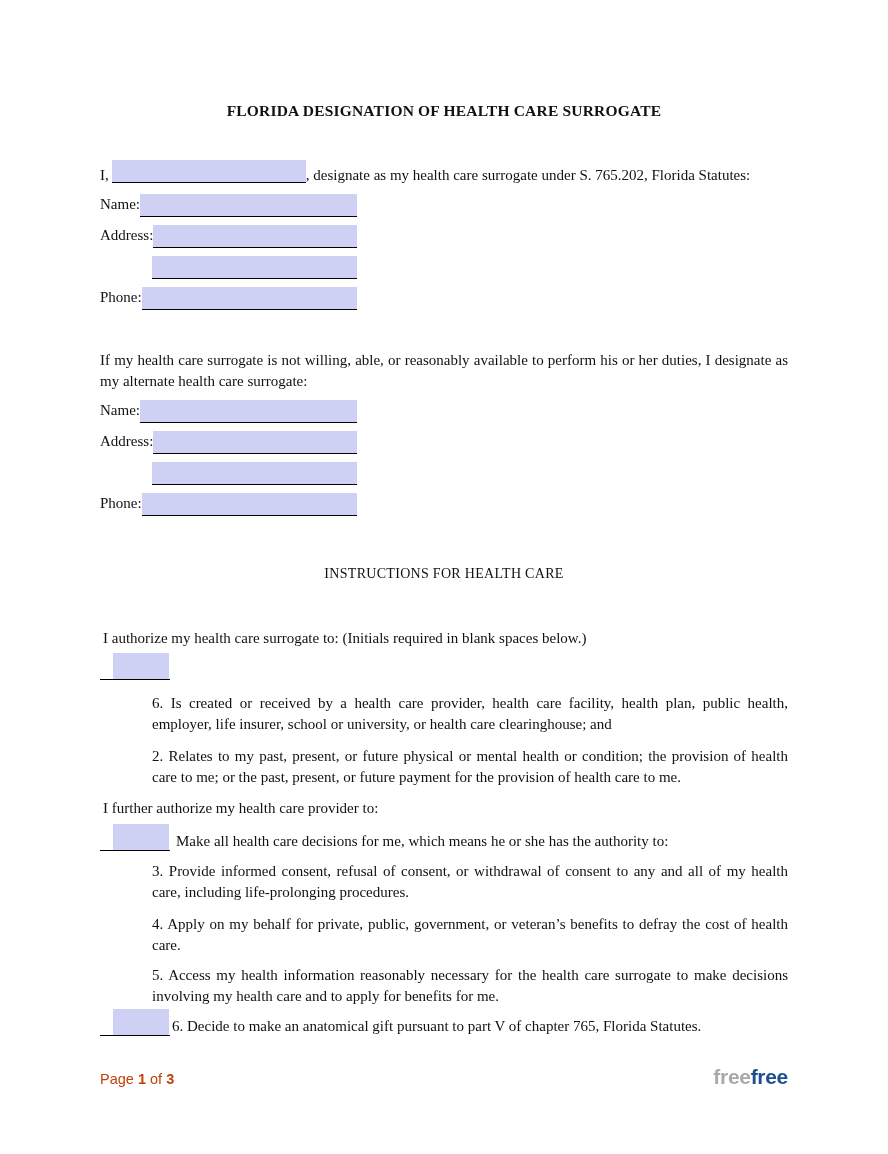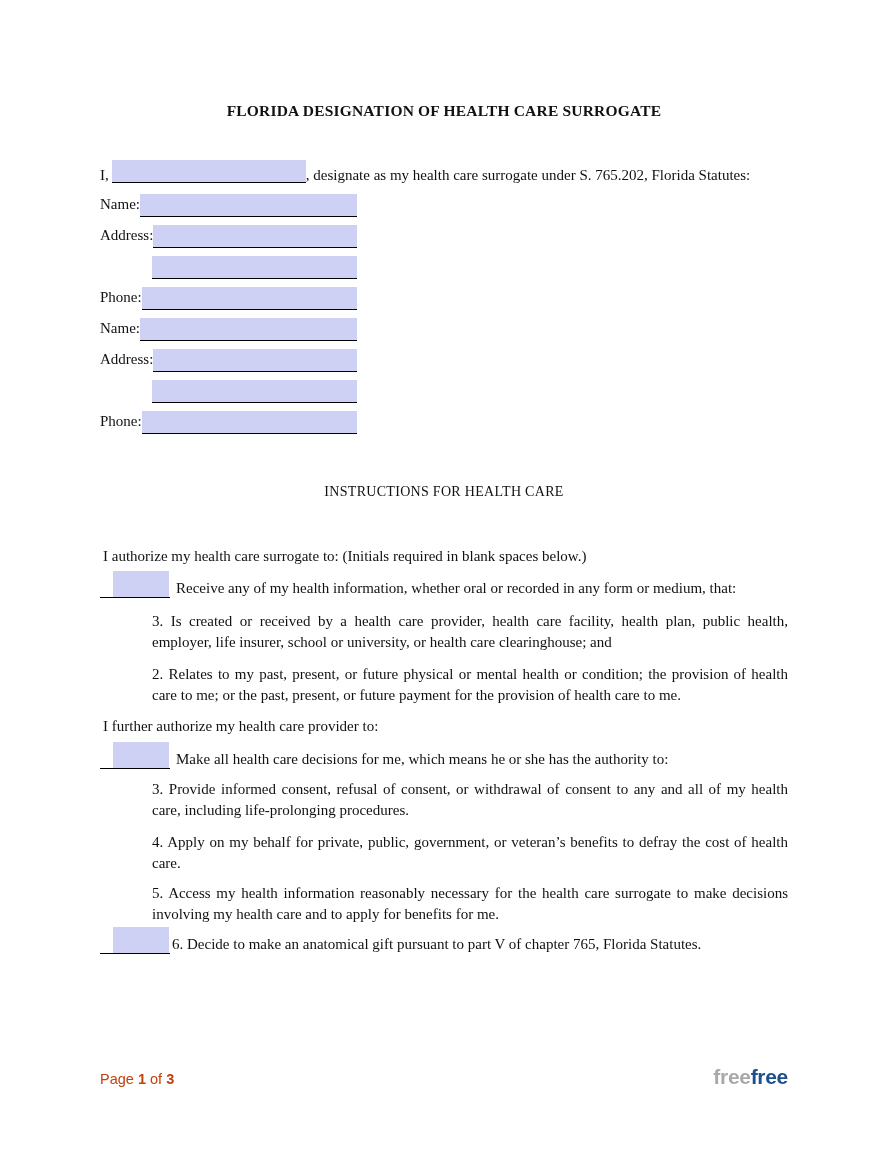--- a/index.html
+++ b/index.html
@@ -98,20 +98,21 @@
     <div class="frow frow-cont">
       <span class="flabel"></span>
       <span class="ffield"></span>
     </div>
     <div class="frow">
       <span class="flabel">Phone:</span>
       <span class="ffield"></span>
     </div>
   </div>
 
+  <p class="alt-para">If my health care surrogate is not willing, able, or reasonably available to perform his or her duties, I designate as my alternate health care surrogate:</p>
 
   <div class="frows">
     <div class="frow">
       <span class="flabel">Name:</span>
       <span class="ffield"></span>
     </div>
     <div class="frow">
       <span class="flabel">Address:</span>
       <span class="ffield"></span>
     </div>
@@ -122,23 +123,23 @@
     <div class="frow">
       <span class="flabel">Phone:</span>
       <span class="ffield"></span>
     </div>
   </div>
 
   <h2 class="h2">INSTRUCTIONS FOR HEALTH CARE</h2>
 
   <p class="auth-line">I authorize my health care surrogate to: (Initials required in blank spaces below.)</p>
 
-  <p class="initial-row"><span class="iblank"><span class="iblank-box"></span></span><span>Receive any of my health information, whether oral or recorded in any form or medium, that:</span></p>
+  <p class="initial-row"><span class="iblank"><span class="iblank-box"></span></span></p>
 
-  <p class="item item-first">3. Is created or received by a health care provider, health care facility, health plan, public health, employer, life insurer, school or university, or health care clearinghouse; and</p>
+  <p class="item item-first">6. Is created or received by a health care provider, health care facility, health plan, public health, employer, life insurer, school or university, or health care clearinghouse; and</p>
   <p class="item">2. Relates to my past, present, or future physical or mental health or condition; the provision of health care to me; or the past, present, or future payment for the provision of health care to me.</p>
 
   <p class="further-line">I further authorize my health care provider to:</p>
 
   <p class="initial-row2"><span class="iblank"><span class="iblank-box"></span></span><span>Make all health care decisions for me, which means he or she has the authority to:</span></p>
 
   <p class="item item-tight">3. Provide informed consent, refusal of consent, or withdrawal of consent to any and all of my health care, including life-prolonging procedures.</p>
   <p class="item">4. Apply on my behalf for private, public, government, or veteran’s benefits to defray the cost of health care.</p>
   <p class="item item-tight">5. Access my health information reasonably necessary for the health care surrogate to make decisions involving my health care and to apply for benefits for me.</p>
 

